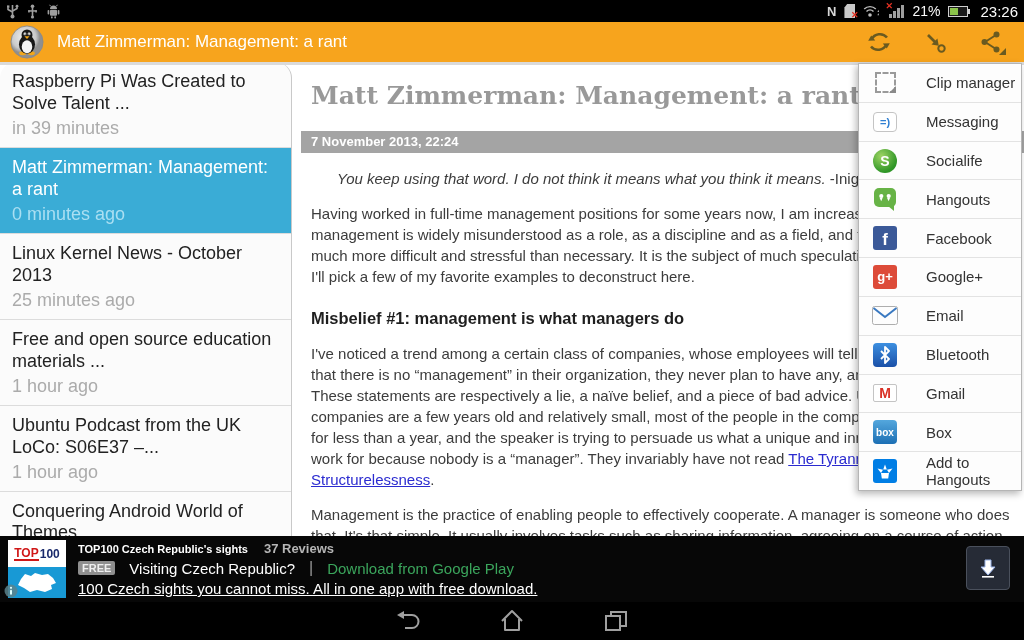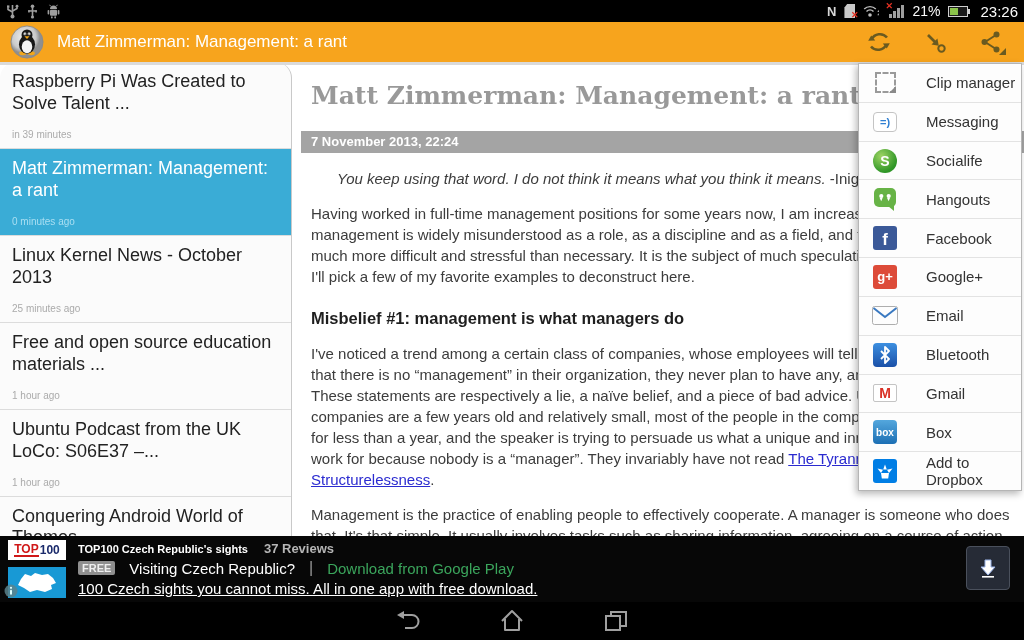--- a/index.html
+++ b/index.html
@@ -34,21 +34,21 @@
   .appbar-actions{margin-left:auto;display:flex;align-items:center;gap:26px;padding-right:8px;}
   .abtn{position:relative;width:30px;height:30px;display:flex;align-items:center;justify-content:center;color:#6a5a20;}
   .abtn .corner{position:absolute;right:0;bottom:2px;width:0;height:0;
     border-left:7px solid transparent;border-bottom:7px solid #6a5a20;}
 
   
   .sidebar{position:absolute;top:62px;left:0;width:292px;bottom:0;background:#fbfbfb;
     border-right:1px solid #c9c9c9;z-index:1;border-radius:16px;}
   .sb-item{padding:9px 12px 8px 12px;border-bottom:1px solid #dcdcdc;cursor:pointer;}
   .sb-item .t{font-size:18px;line-height:1.22;color:#222;}
-  .sb-item .d{font-size:10px;color:#ababab;margin-top:14px;}
+  .sb-item .d{font-size:18px;color:#ababab;margin-top:3px;}
   .sb-item.selected{background:#3aacd6;}
   .sb-item.selected .t{color:#fff;}
   .sb-item.selected .d{color:#aadff2;}
 
   
   .content{position:absolute;top:65px;left:293px;right:0;bottom:0;background:#fff;overflow:hidden;z-index:1;}
   .art-title{font-family:"DejaVu Serif","Liberation Serif",serif;font-weight:bold;
     font-size:25px;color:#999;margin:16px 20px 0 18px;}
   .datebar{margin:21px 0 0 8px;background:#a4a4a4;color:#fff;font-weight:bold;
     font-size:13px;height:22px;line-height:22px;padding-left:10px;}
@@ -83,21 +83,21 @@
   .ic-box{width:24px;height:24px;border-radius:4px;background:linear-gradient(#54a7dd,#1c6fb4);
     color:#fff;font-weight:bold;font-size:10px;display:flex;align-items:center;justify-content:center;}
   .ic-db{width:24px;height:24px;border-radius:3px;background:#007ee5;display:flex;align-items:center;justify-content:center;}
   .ic-bt{width:24px;height:24px;border-radius:4px;background:linear-gradient(#3d8fe0,#1a50a8);
     display:flex;align-items:center;justify-content:center;}
 
   
   .ad{position:absolute;left:0;top:536px;width:100%;height:66px;background:#070707;z-index:40;
     display:flex;align-items:center;}
   .ad-icon{position:relative;width:58px;height:58px;margin-left:8px;flex:0 0 auto;}
-  .ad-icon .top{position:absolute;top:0;left:0;right:0;height:20px;background:#fff;
+  .ad-icon .top{position:absolute;top:0;left:0;right:0;height:27px;background:#fff;
     display:flex;align-items:center;justify-content:center;gap:1px;}
   .ad-icon .top .t1{color:#d01818;font-weight:bold;font-size:12px;border-bottom:2px solid #d01818;line-height:1;}
   .ad-icon .top .t2{color:#1a2a6b;font-weight:bold;font-size:12px;line-height:1;}
   .ad-icon .bot{position:absolute;bottom:0;left:0;right:0;height:31px;background:#1899d5;
     display:flex;align-items:center;justify-content:center;}
   .ad-info{position:absolute;left:-4px;bottom:-4px;}
   .ad-text{margin-left:12px;color:#fff;}
   .ad-l1{display:flex;align-items:baseline;gap:16px;}
   .ad-title{font-weight:bold;font-size:11px;}
   .ad-reviews{font-size:13px;color:#b5b5b5;font-weight:bold;}
@@ -380,21 +380,21 @@
             <svg width="18" height="18" viewBox="0 0 18 18">
               <g fill="#fff">
                 <polygon points="5,11 13,11 12.2,16.5 5.8,16.5"></polygon>
                 <polygon points="5,11 1.5,6.5 7,7.8"></polygon>
                 <polygon points="13,11 16.5,6.5 11,7.8"></polygon>
                 <polygon points="7.2,7.5 9,2.5 10.8,7.5"></polygon>
               </g>
             </svg>
           </span>
       </span>
-      <span class="lbl">Add to Dropbox</span>
+      <span class="lbl">Add to Hangouts</span>
     </div>
   </div>
 
   <div class="ad">
     <div class="ad-icon">
       <div class="top">
           <span class="t1">TOP</span>
           <span class="t2">100</span>
         </div>
       <div class="bot">

